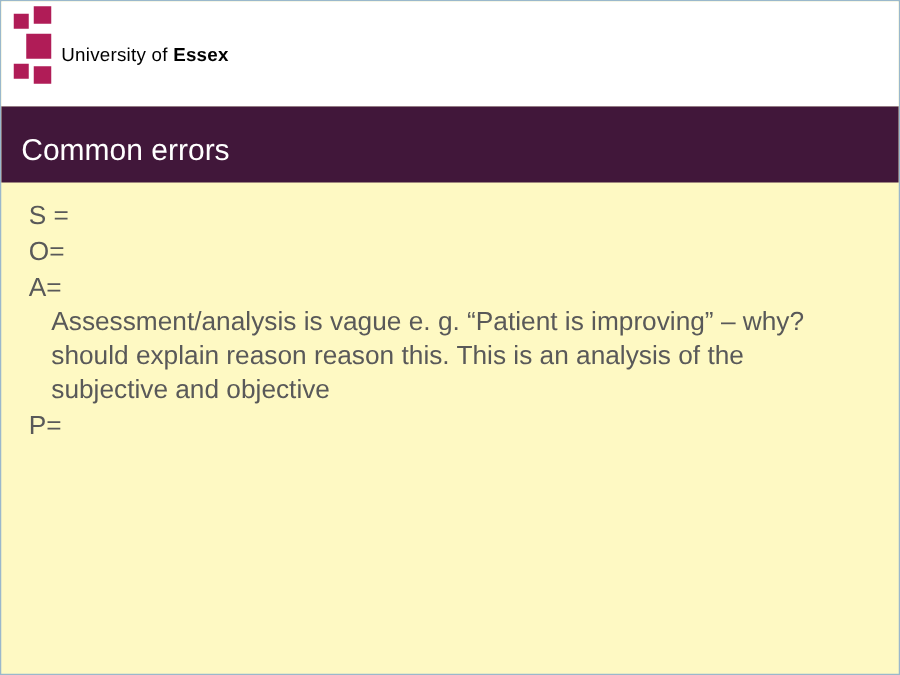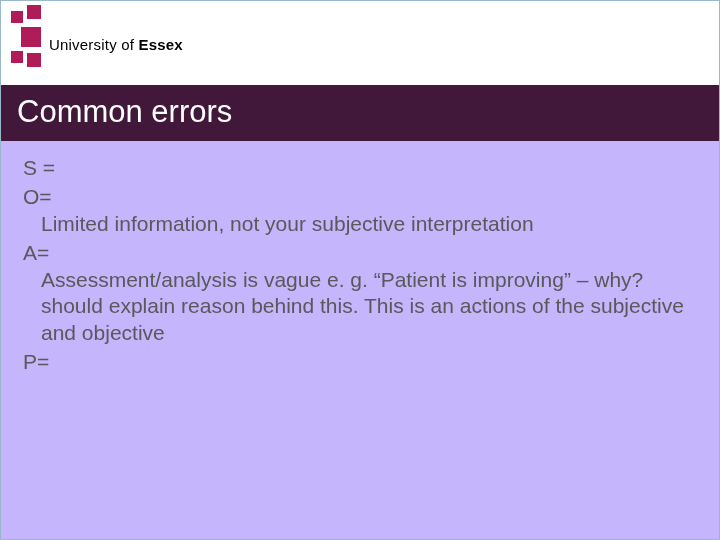--- a/index.html
+++ b/index.html
@@ -4,21 +4,21 @@
 <style>
   body {
     margin: 0;
     padding: 0;
     font-family: Arial, Helvetica, sans-serif;
     background: #f5f5f5;
   }
   .slide {
     width: 720px;
     height: 540px;
-    background: #c4b5fd;
+    background: #fef9c3;
     border: 1px solid #9ab8cc;
     box-sizing: border-box;
     position: relative;
     overflow: hidden;
   }
   .header {
     height: 84px;
     position: relative;
     background: white;
   }
@@ -56,22 +56,22 @@
   }
   .logo-text .univ {
     font-weight: normal;
   }
   .logo-text .essex {
     font-weight: bold;
   }
   .title-bar {
     background: #41173a;
     color: white;
-    padding: 10px 16px 12px 16px;
-    font-size: 31px;
+    padding: 23px 16px 12px 16px;
+    font-size: 24px;
     line-height: 1.1;
   }
   .content {
     padding: 12px 30px 10px 22px;
     font-size: 21px;
     color: #595959;
     line-height: 1.28;
   }
   .key {
     margin-top: 2px;
@@ -99,21 +99,20 @@
       </div>
     </div>
   </div>
 
   <div class="title-bar">Common errors</div>
 
   <div class="content">
     <div class="key">S =</div>
 
     <div class="key">O=</div>
-    <div class="indent">  Limited information, not your subjective interpretation</div>
 
     <div class="key">A=</div>
-    <div class="indent"> Assessment/analysis is vague e. g. “Patient is improving” – why? should explain reason behind this. This is an actions of the subjective and objective</div>
+    <div class="indent"> Assessment/analysis is vague e. g. “Patient is improving” – why? should explain reason reason this. This is an analysis of the subjective and objective</div>
 
     <div class="key">P=</div>
   </div>
 
 </div>
 
 </body></html>

